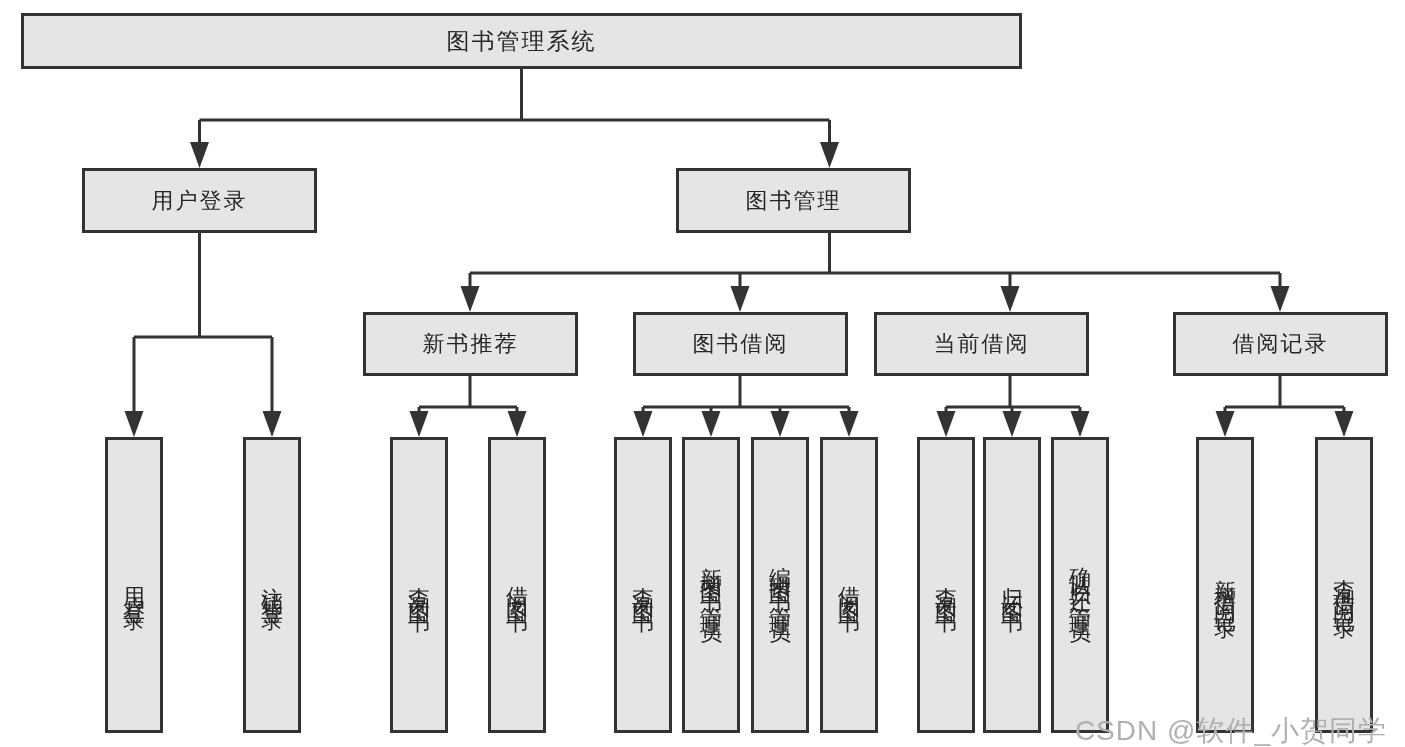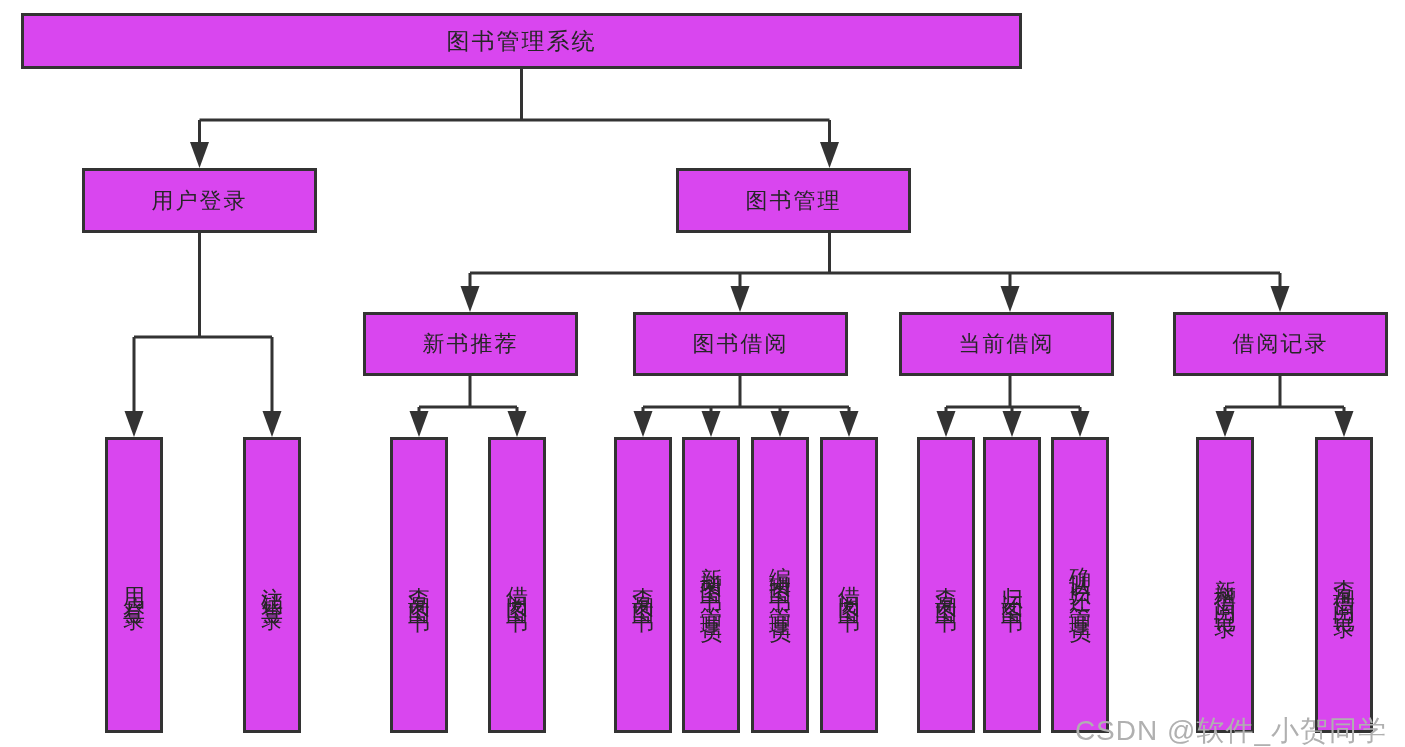--- a/index.html
+++ b/index.html
@@ -12,21 +12,21 @@
     color: #262626;
     overflow: hidden;
   }
   #connectors {
     position: absolute;
     left: 0; top: 0;
     pointer-events: none;
   }
   .box {
     position: absolute;
-    background: #d946ef;
+    background: #e5e5e5;
     border: 3px solid #333333;
     box-sizing: border-box;
     display: flex;
     align-items: center;
     justify-content: center;
     font-size: 22px;
     letter-spacing: 2px;
     color: #262626;
     z-index: 2;
   }
@@ -101,21 +101,21 @@
     </g>
   </svg>
 
   <div class="box root">图书管理系统</div>
 
   <div class="box lvl2" style="left:82px;">用户登录</div>
   <div class="box lvl2" style="left:676px;">图书管理</div>
 
   <div class="box lvl3" style="left:363px;">新书推荐</div>
   <div class="box lvl3" style="left:633px;">图书借阅</div>
-  <div class="box lvl3" style="left:899px;">当前借阅</div>
+  <div class="box lvl3" style="left:874px;">当前借阅</div>
   <div class="box lvl3" style="left:1173px;">借阅记录</div>
 
   <div class="box leaf" style="left:105px;">
     <span class="leaf-label">用户登录</span>
   </div>
   <div class="box leaf" style="left:243px;">
     <span class="leaf-label">注销登录</span>
   </div>
 
   <div class="box leaf" style="left:390px;">

